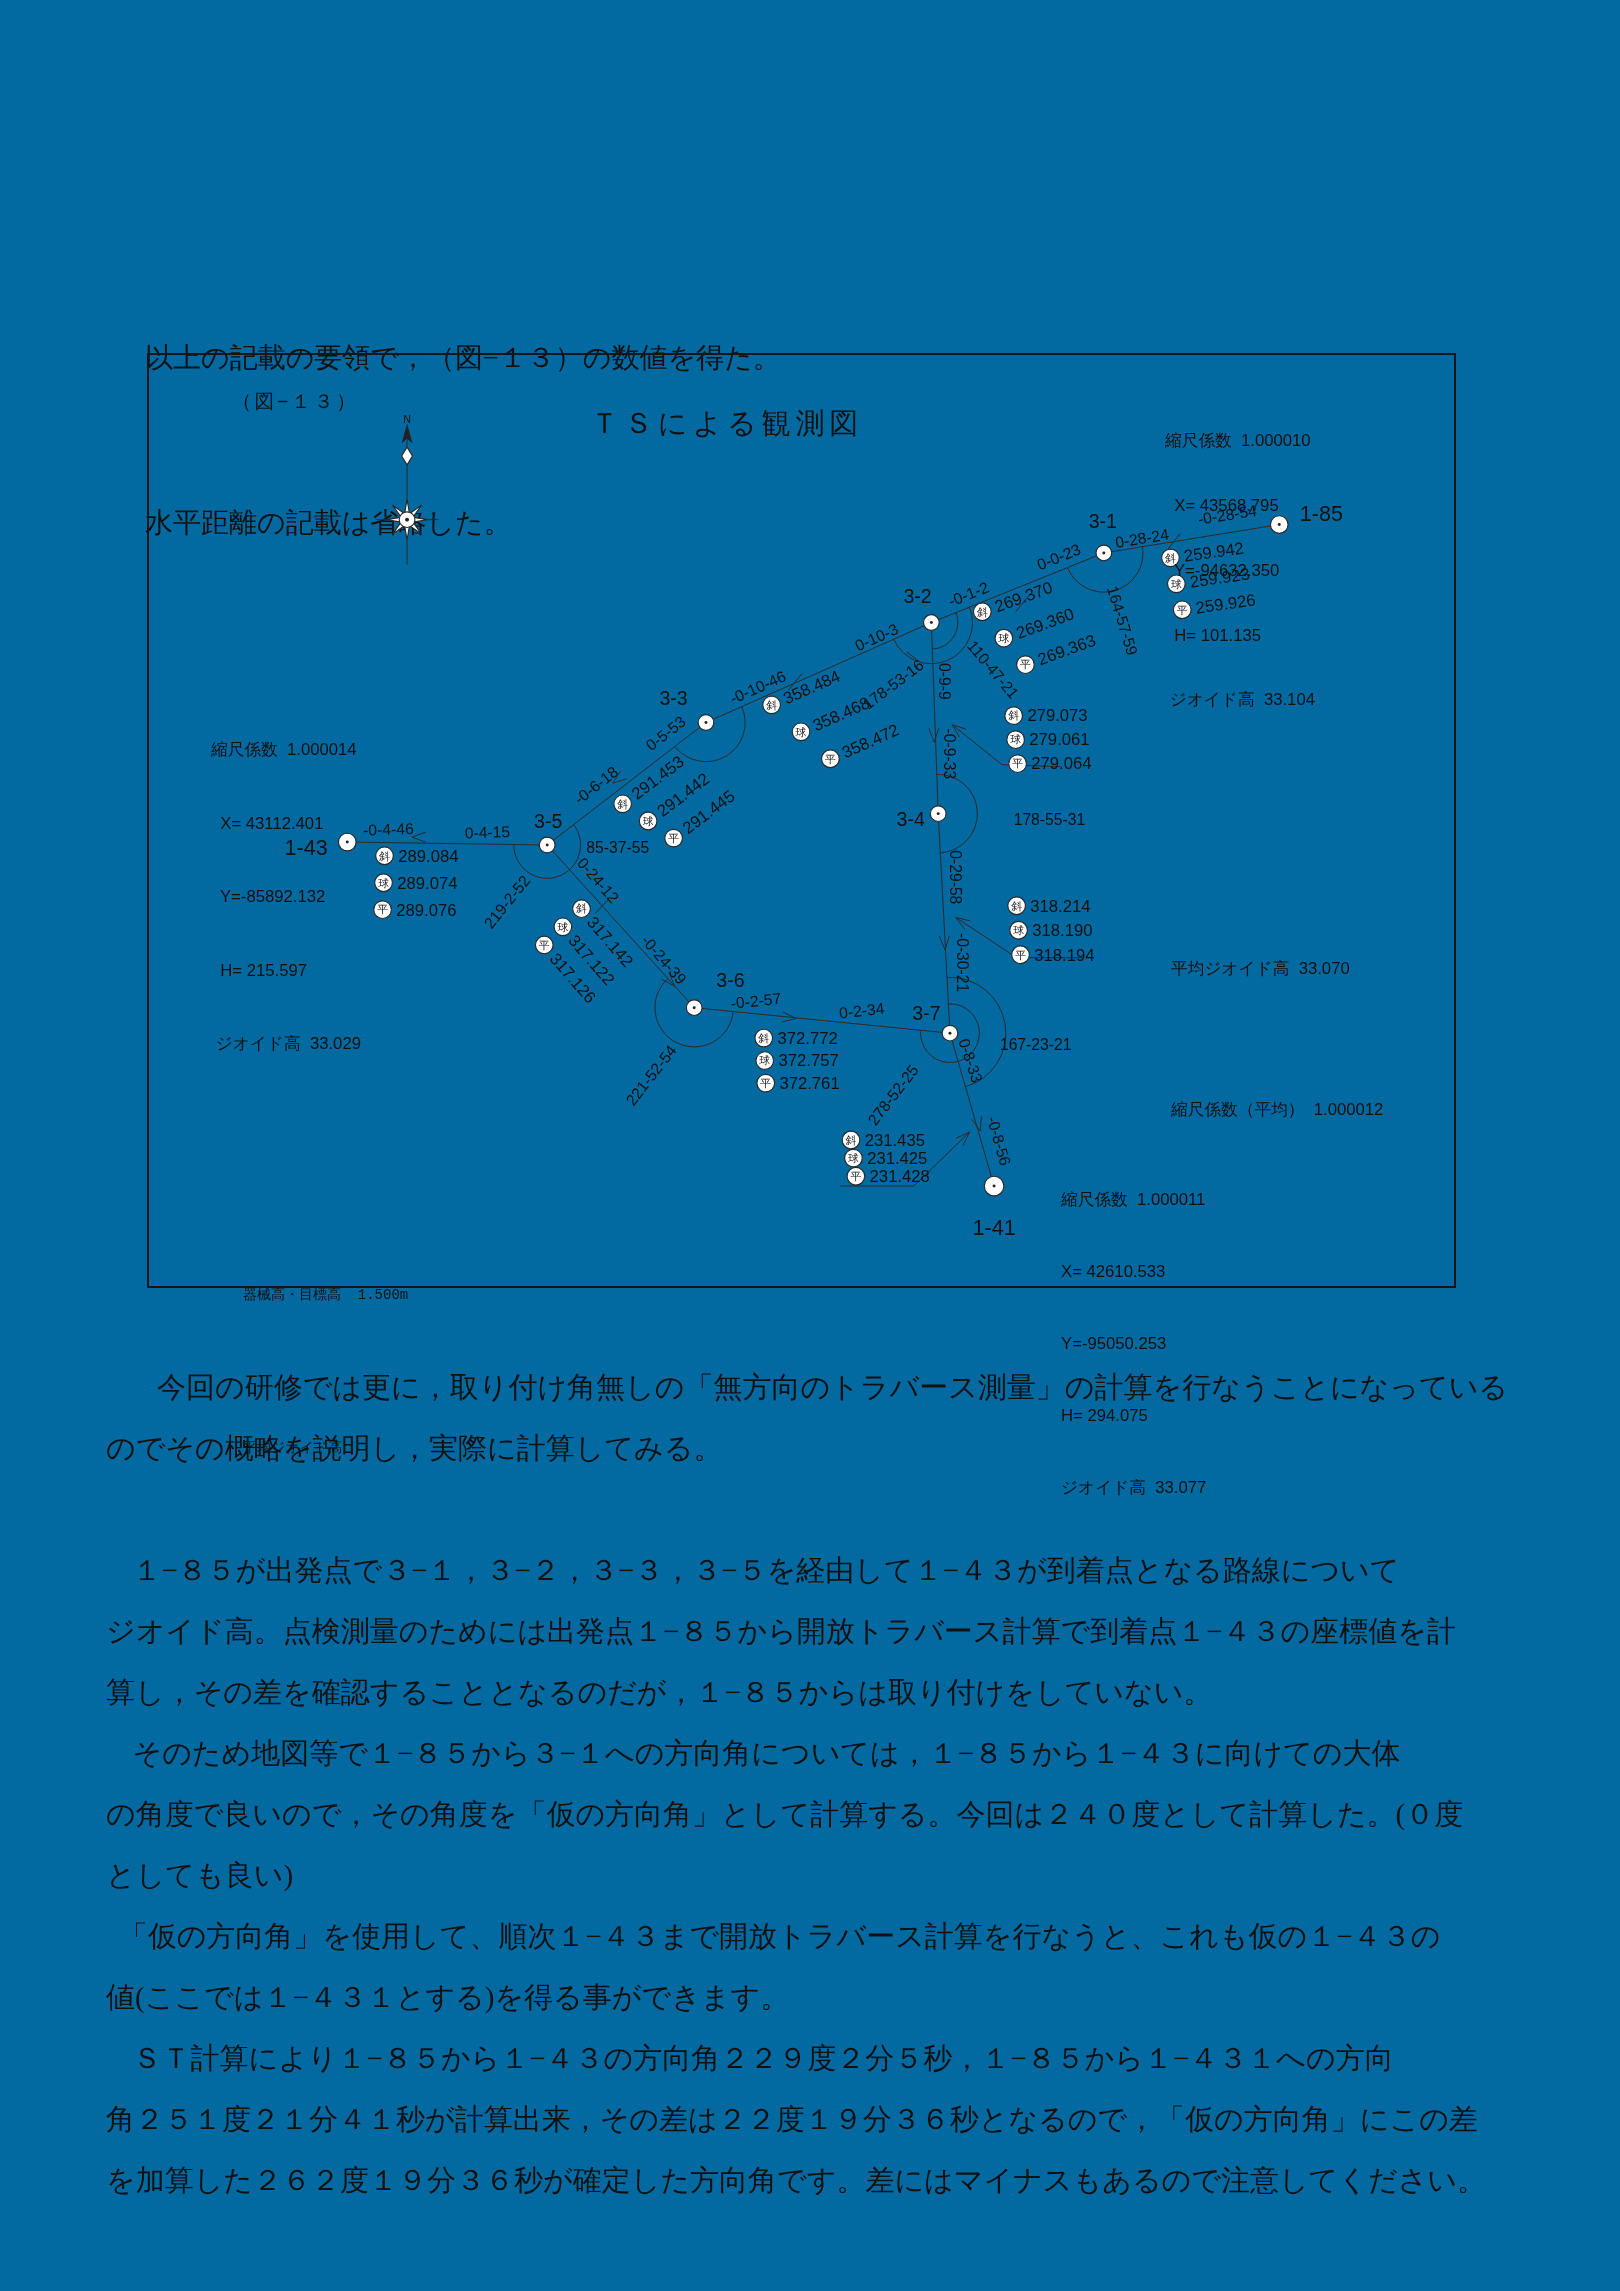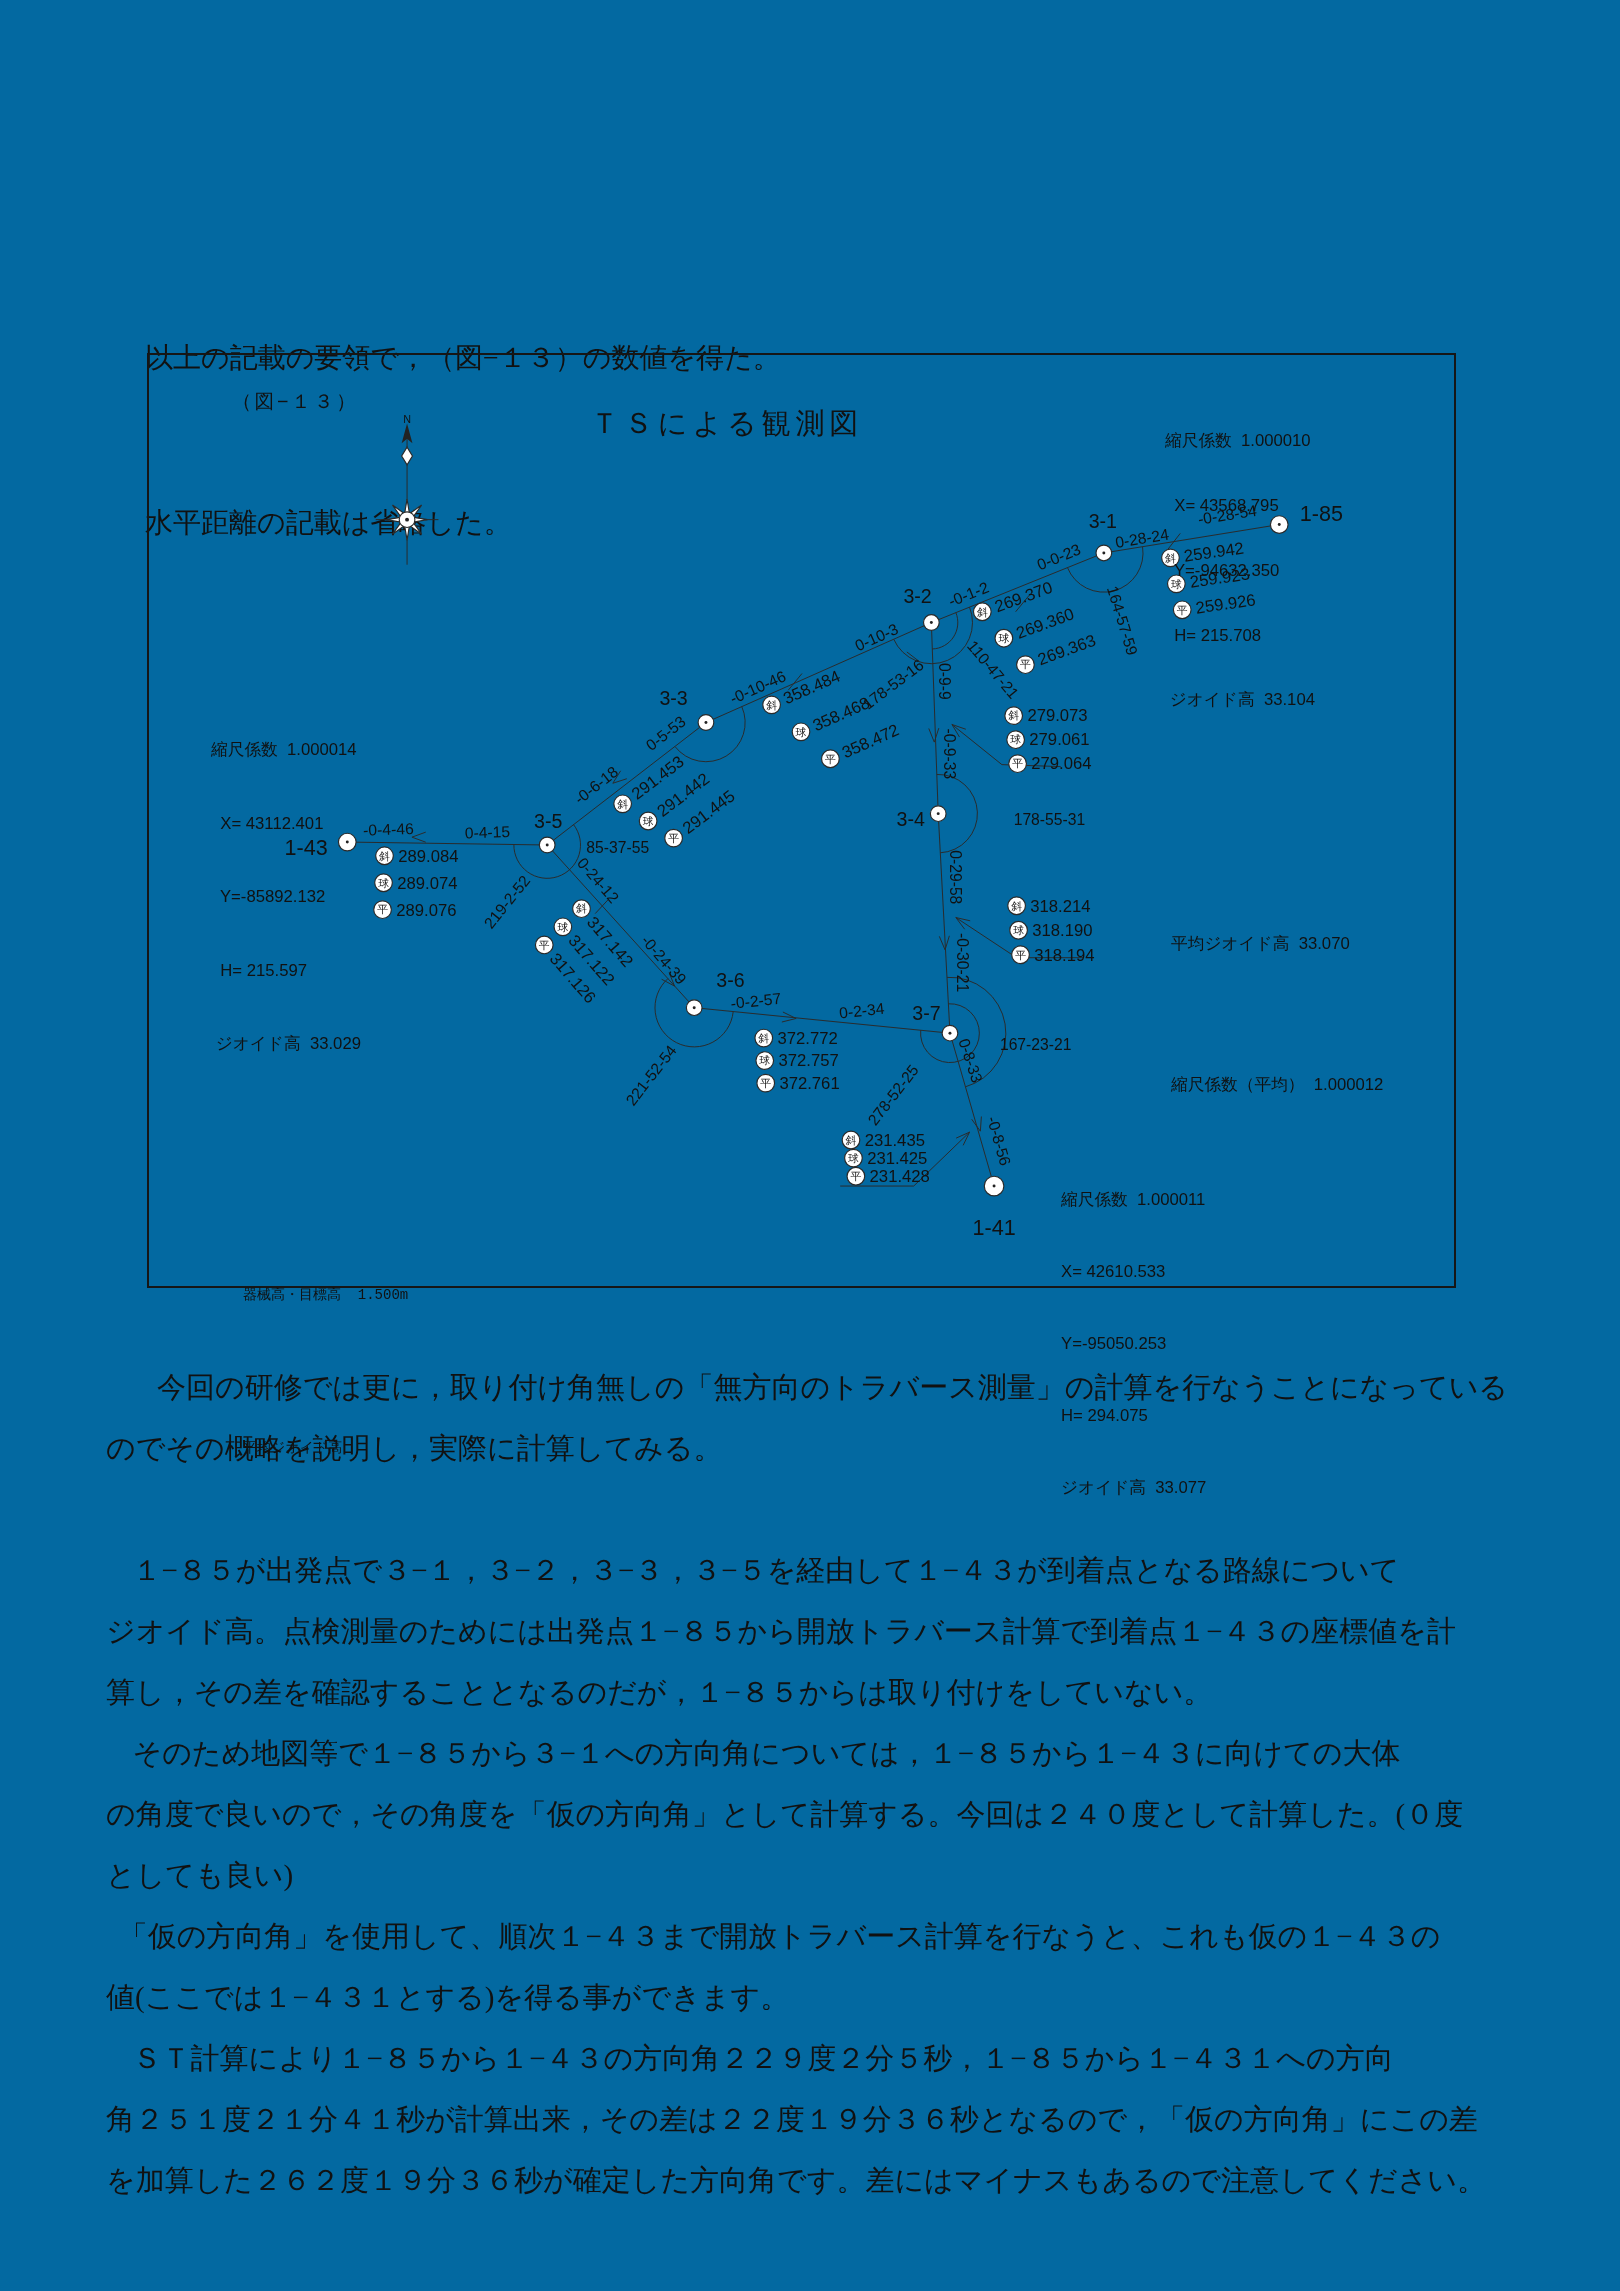--- a/index.html
+++ b/index.html
@@ -7,21 +7,21 @@
         font-family:"Liberation Sans","DejaVu Sans",sans-serif;overflow:hidden;}
   .serif{font-family:"Liberation Serif","DejaVu Serif",serif;}
   .intro{position:absolute;left:145px;top:220px;font-size:28px;line-height:55px;white-space:pre;}
   .figure-box{position:absolute;left:147px;top:353px;width:1305px;height:931px;border:2.9px solid #161616;}
   .fig-tag{position:absolute;left:83px;top:33px;font-size:19.6px;letter-spacing:2.9px;white-space:pre;}
   .fig-title{position:absolute;left:441px;top:49px;font-size:29px;letter-spacing:4.9px;white-space:pre;}
   .info{position:absolute;font-size:16.7px;line-height:24.5px;white-space:pre;}
   .info div{white-space:pre;}
   #info-tr{left:1016px;top:32px;line-height:21.6px;}
   #info-left{left:62px;top:334px;line-height:24.5px;}
-  #info-mid{left:1022px;top:471px;line-height:47px;}
+  #info-mid{left:1022px;top:496px;line-height:47px;}
   #info-br{left:912px;top:785px;line-height:24px;}
   .notes{position:absolute;left:94px;top:813px;font-size:14px;line-height:51px;white-space:pre;font-family:Liberation Mono, monospace;}
   svg.diagram{position:absolute;left:0;top:0;width:1305px;height:931px;}
   svg.diagram .ln{stroke:#2a2a2a;stroke-width:1;fill:none;}
   svg.diagram .nd{fill:#fff;stroke:#2a2a2a;stroke-width:1.2;}
   svg.diagram text{fill:#111;font-family:"Liberation Sans","DejaVu Sans",sans-serif;}
   .body-text{position:absolute;left:98px;top:1357px;font-size:29px;}
   .body-text .bl{height:61px;line-height:61px;white-space:nowrap;margin-left:8px;}
 </style>
 </head>
@@ -232,21 +232,21 @@
         <text x="263" y="66" font-size="11" text-anchor="middle" dy=".35em">N</text>
       </svg>
 
     <div class="fig-tag">（図−１３）</div>
     <div class="fig-title">ＴＳによる観測図</div>
 
     <div class="info" id="info-tr">
       <div>縮尺係数  1.000010</div>
       <div>  X= 43568.795</div>
       <div>  Y=-94632.350</div>
-      <div>  H= 215.708</div>
+      <div>  H= 101.135</div>
       <div> ジオイド高  33.104</div>
     </div>
 
     <div class="info" id="info-left">
       <div>縮尺係数  1.000014</div>
       <div>  X= 43112.401</div>
       <div>  Y=-85892.132</div>
       <div>  H= 215.597</div>
       <div> ジオイド高  33.029</div>
     </div>

